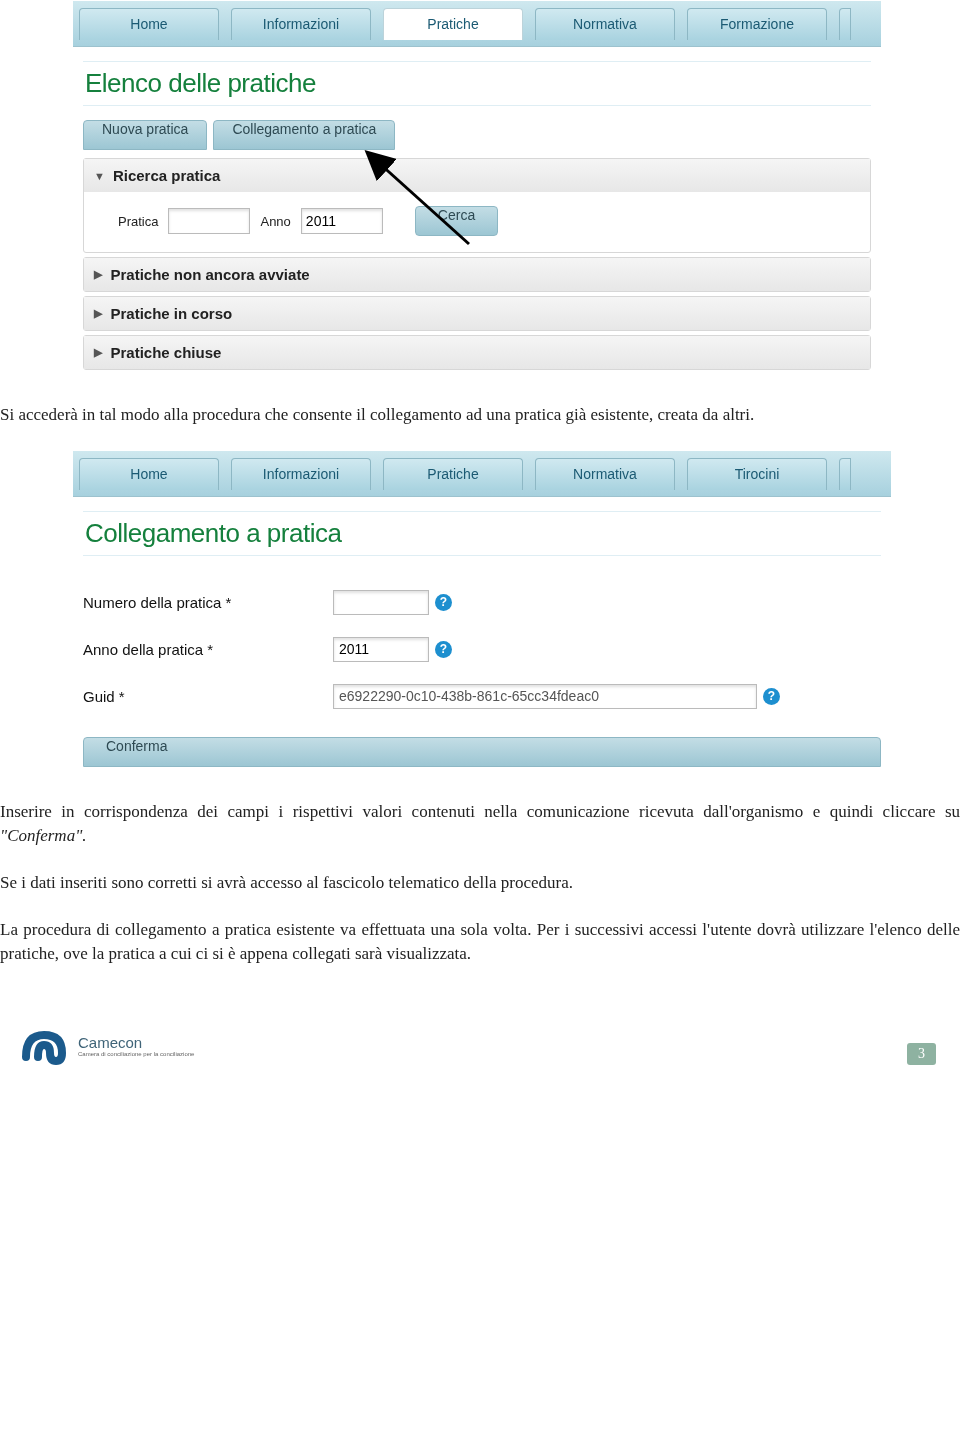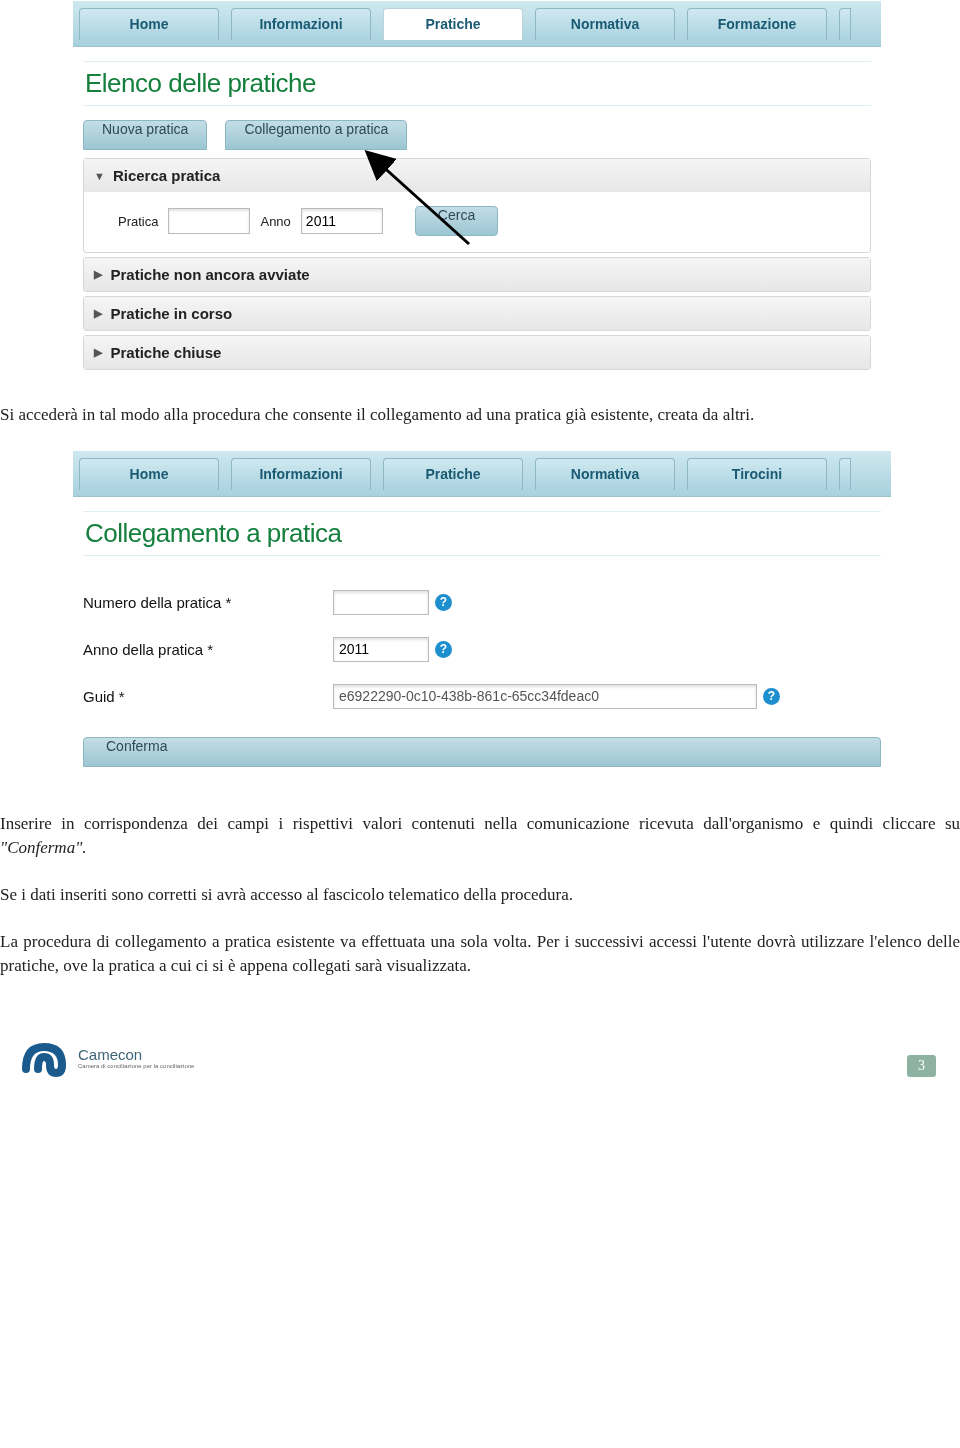--- a/index.html
+++ b/index.html
@@ -4,41 +4,41 @@
 <style>
   * { box-sizing: border-box; margin: 0; padding: 0; }
   body { font-family: Arial, Helvetica, sans-serif; font-size: 14px; color: #222; background: #fff; width: 960px; margin: 0 auto; }
   .doc-wrap { padding: 0 0 40px 0; }
 
   
   .shot { border: 1px solid #fff; margin: 0 0 18px 72px; width: 810px; background: #fff; }
   .shot.shot2 { margin-left: 72px; width: 820px; }
 
   
-  .tab-row { background: linear-gradient(#cfe8ef, #a7d1de); padding: 7px 12px 0 6px; display: flex; gap: 12px; height: 46px; border-bottom: 1px solid #9dc2ce; font-weight: bold; }
+  .tab-row { background: linear-gradient(#cfe8ef, #a7d1de); padding: 7px 12px 0 6px; display: flex; gap: 12px; height: 46px; border-bottom: 1px solid #9dc2ce; }
   .tab {
     flex: 0 0 140px; height: 32px; line-height: 30px; text-align: center;
     color: #1b5a73; font-size: 14px; border: 1px solid #8db7c4;
     border-bottom: none; border-radius: 4px 4px 0 0;
     background: linear-gradient(#d0e9f0, #a9d3e0);
     cursor: pointer;
   }
   .tab.active { background: #fff; color: #1b5a73; border-color: #bcd3da; }
   .tab.partial { flex: 0 0 12px; border-radius: 4px 0 0 0; }
 
   .panel { padding: 14px 10px 10px 10px; }
   .page-heading {
     color: #15803d; font-size: 26px; font-weight: normal;
     border-top: 1px solid #dfeef4; border-bottom: 1px solid #dfeef4;
     padding: 6px 2px; margin-bottom: 14px; letter-spacing: -0.5px;
     font-family: Arial, sans-serif;
   }
 
   
-  .action-row { display: flex; gap: 18px; margin-bottom: 8px; text-align: right; }
+  .action-row { display: flex; gap: 6px; margin-bottom: 8px; text-align: right; }
   .action-btn {
     height: 30px; padding: 0 18px; color: #2e4a53; font-size: 14px;
     border: 1px solid #8db7c4; border-radius: 4px 4px 0 0;
     background: linear-gradient(#c3dde5, #9cc6d3); cursor: pointer;
   }
 
   
   .arrow-wrap { position: relative; }
   .arrow-svg { position: absolute; top: -6px; left: 226px; pointer-events: none; }
 
@@ -65,21 +65,21 @@
   .form-row { display: flex; align-items: center; margin-bottom: 22px; }
   .form-label { width: 250px; color: #111; font-size: 15px; }
   .form-input { height: 25px; border: 1px solid #bbb; box-shadow: inset 0 2px 3px rgba(0,0,0,0.12); padding: 0 5px; font-size: 14px; }
   .form-input.w96 { width: 96px; }
   .form-input.wlong { width: 424px; color: #555; }
   .help-icon {
     display: inline-flex; align-items: center; justify-content: center;
     width: 17px; height: 17px; border-radius: 50%; background: #1d8fcf;
     color: #fff; font-size: 12px; font-weight: bold; margin-left: 6px;
   }
-  .btn-row { margin-top: 28px; margin-bottom: 16px; }
+  .btn-row { margin-top: 28px; margin-bottom: 4px; }
 
   
   .footer { display: flex; align-items: flex-end; justify-content: space-between; margin-top: 60px; padding: 0 24px 0 18px; }
   .logo-block { display: flex; align-items: center; gap: 6px; }
   .logo-text .brand { color: #3f6478; font-size: 15px; font-weight: 500; }
   .logo-text .tagline { font-size: 6px; color: #666; }
   .page-badge { background: #8eb2a1; color: #fff; border-radius: 3px; padding: 3px 11px; font-size: 14px; font-family: Georgia, serif; }
 
 </style>
 </head>

